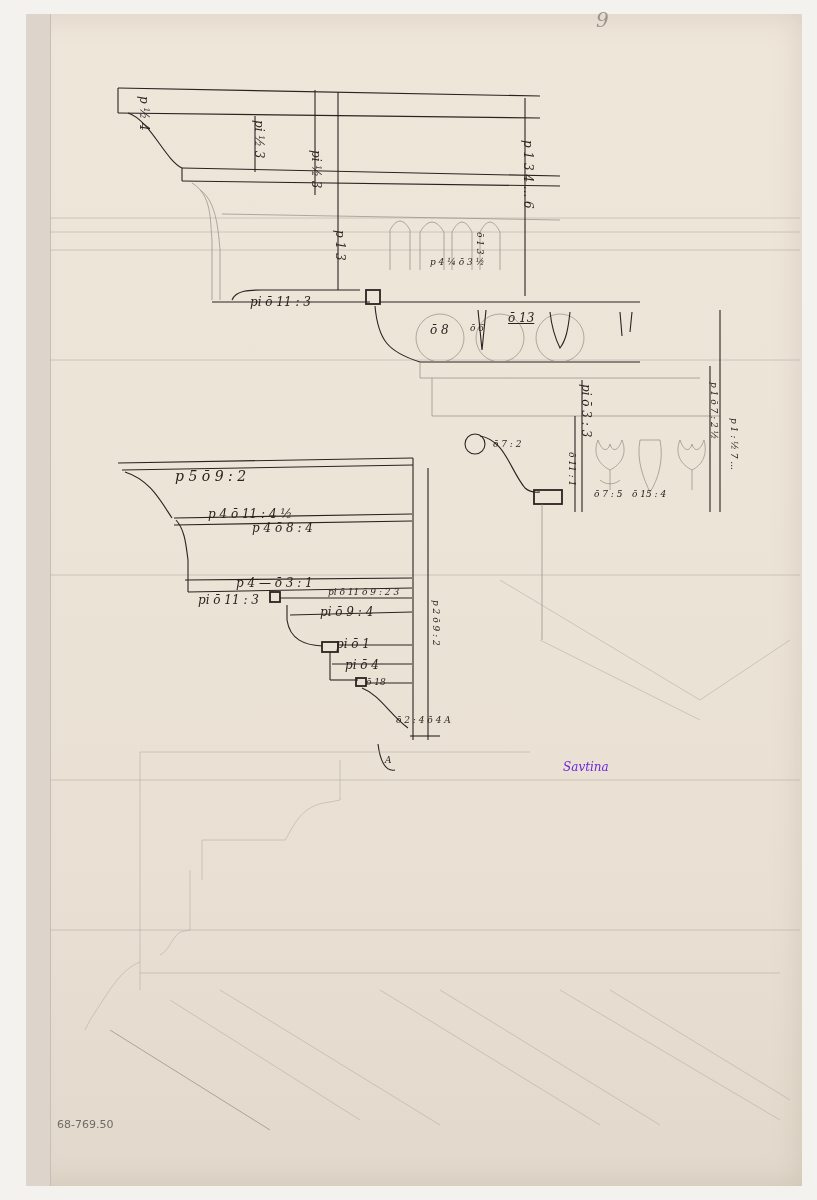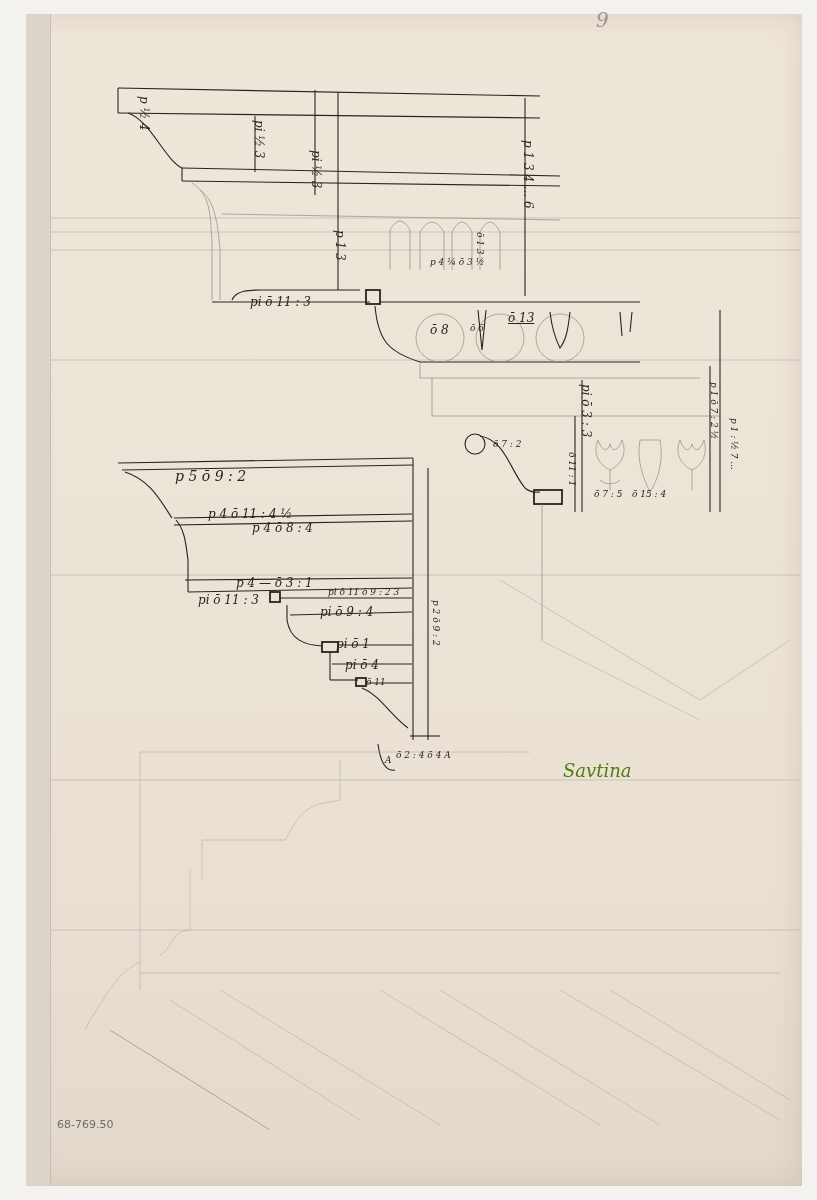--- a/index.html
+++ b/index.html
@@ -22,22 +22,22 @@
     .ink-thick { stroke: #2a2320; fill: none; stroke-width: 1.8; }
     .pencil { stroke: #8f877e; fill: none; stroke-width: 0.9; opacity: 0.75; }
     .pencil-faint { stroke: #b3aaa0; fill: none; stroke-width: 0.9; opacity: 0.6; }
     .label {
       position: absolute; color: #2a2320; font-family: "DejaVu Serif", serif;
       font-style: italic; font-size: 12px; white-space: nowrap; line-height: 1;
     }
     .label.rot { transform-origin: left top; transform: rotate(90deg); }
     .label.small { font-size: 9px; }
     .caption {
-      position: absolute; left: 563px; top: 760px; color: #4d7c0f;
-      font-family: "DejaVu Serif", serif; font-style: italic; font-size: 18px;
+      position: absolute; left: 563px; top: 760px; color: #6d28d9;
+      font-family: "DejaVu Serif", serif; font-style: italic; font-size: 12px;
     }
     .inv {
       position: absolute; left: 57px; top: 1118px; color: #6f6a66;
       font-family: "DejaVu Sans", sans-serif; font-size: 11px; text-align: center;
     }
     .pageno {
       position: absolute; left: 596px; top: 8px; color: #9c958d;
       font-family: "DejaVu Serif", serif; font-style: italic; font-size: 20px;
     }
   </style>
@@ -186,20 +186,20 @@
 
 <span class="label" style="left:175px;top:469px;font-size:14px;">p 5 ō 9 : 2</span>
 <span class="label" style="left:208px;top:508px;">p 4  ō 11 : 4 ½</span>
 <span class="label" style="left:208px;top:522px;margin-left:44px;">p 4  ō 8 : 4</span>
 <span class="label" style="left:236px;top:577px;">p 4 — ō 3 : 1</span>
 <span class="label" style="left:198px;top:594px;">pi ō 11 : 3</span>
 <span class="label small" style="left:310px;top:588px;margin-left:18px;">pi ō 11  ō 9 : 2 3</span>
 <span class="label" style="left:320px;top:606px;">pi ō 9 : 4</span>
 <span class="label" style="left:336px;top:638px;">pi ō 1</span>
 <span class="label" style="left:345px;top:659px;">pi ō 4</span>
-<span class="label small" style="left:366px;top:678px;">ō 11</span>
+<span class="label small" style="left:366px;top:678px;">ō 18</span>
 <span class="label rot small" style="left:440px;top:600px;">p 2 ō 9 : 2</span>
-<span class="label small" style="left:396px;top:716px;margin-top:35px;">ō 2 : 4  ō 4  A</span>
+<span class="label small" style="left:396px;top:716px;">ō 2 : 4  ō 4  A</span>
 <span class="label small" style="left:385px;top:756px;">A</span>
 
 <span class="pageno">9</span>
 <span class="caption">Savtina</span>
 <span class="inv">68-769.50</span>
 
 </body></html>

